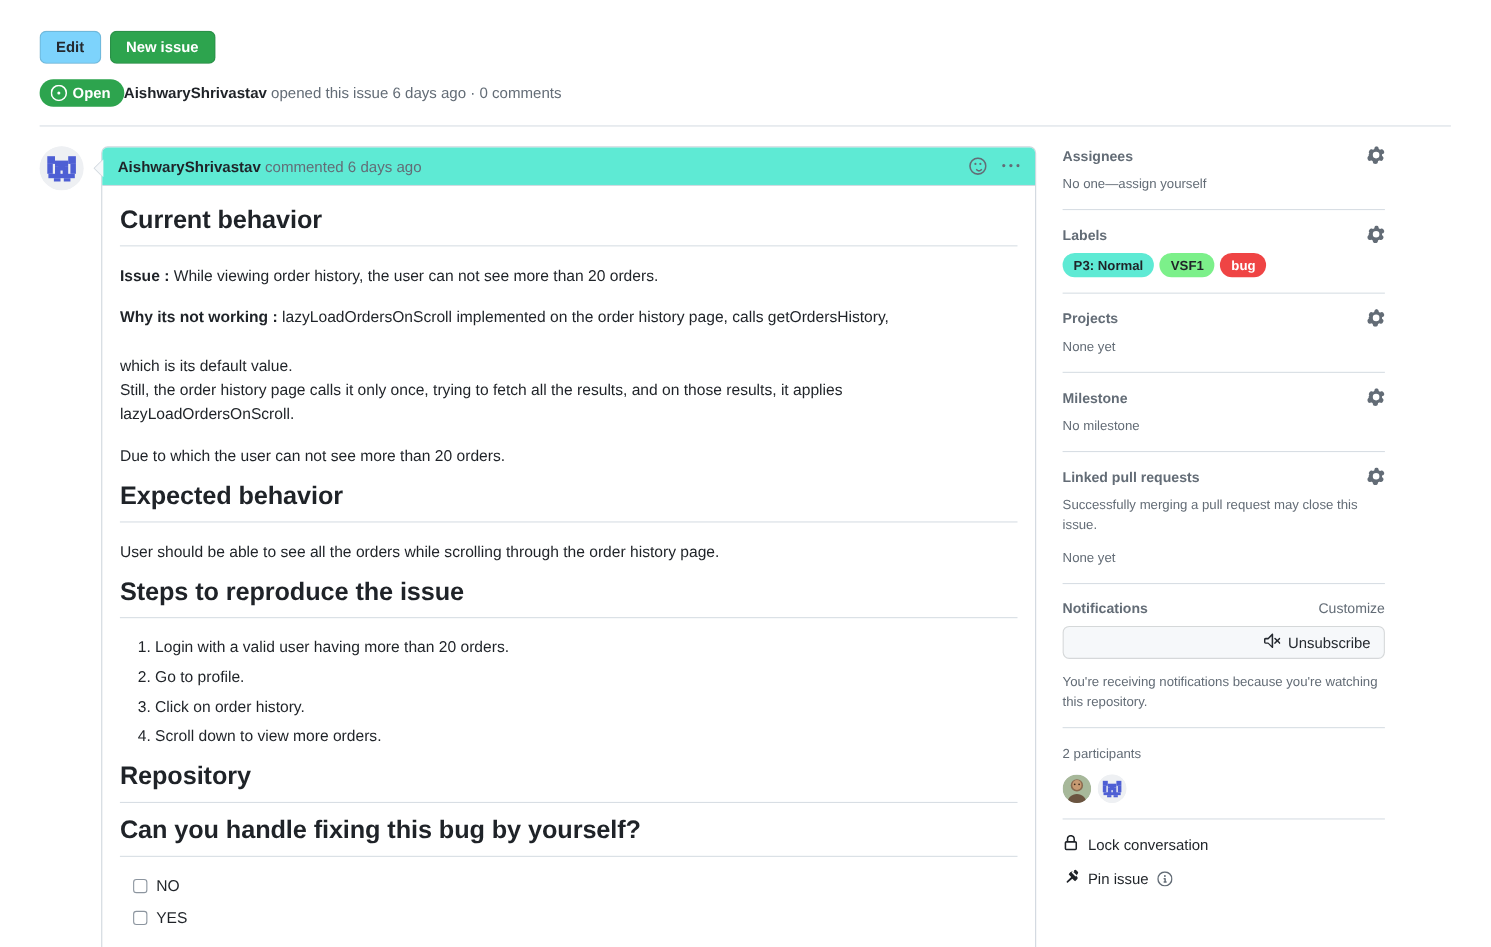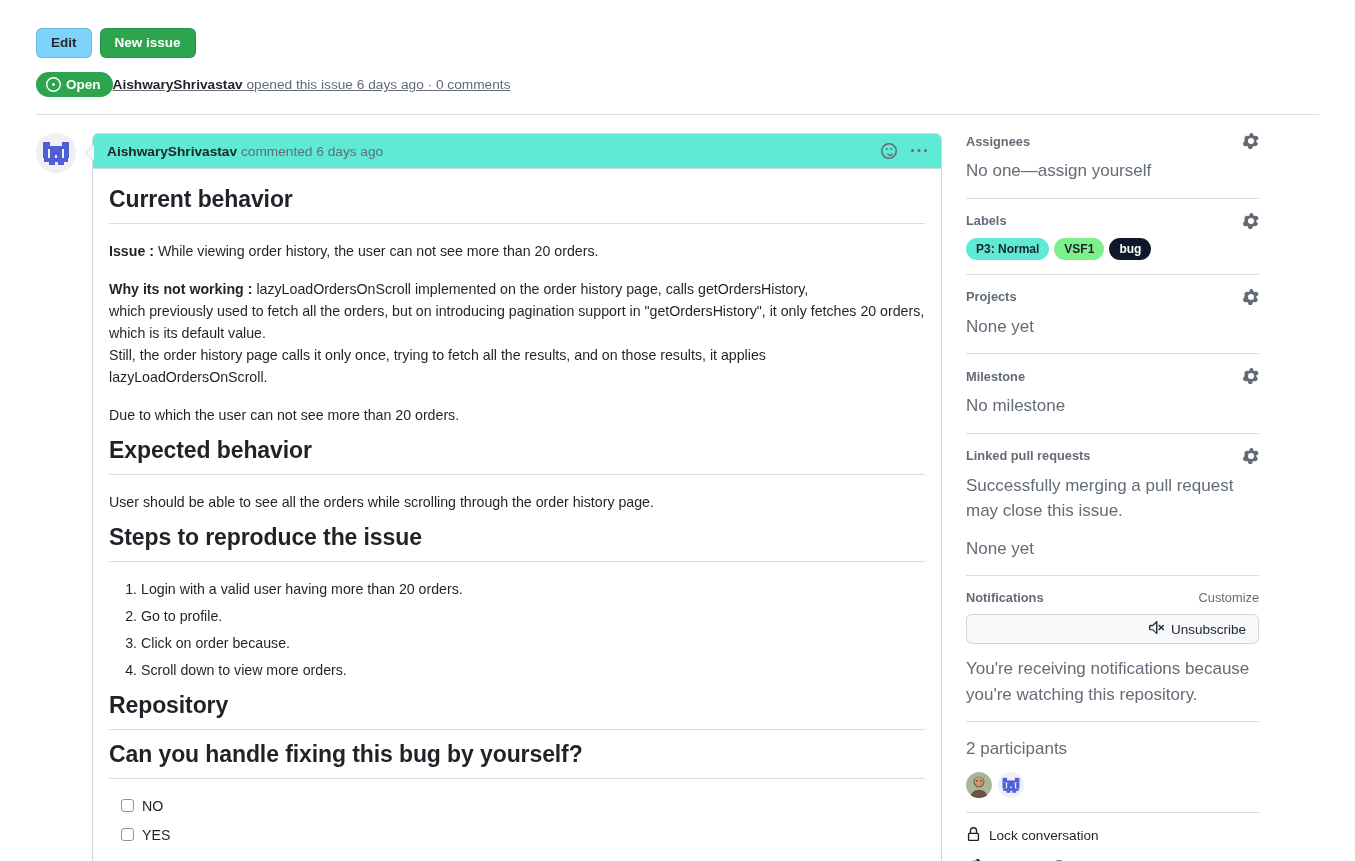--- a/index.html
+++ b/index.html
@@ -41,21 +41,21 @@
     display: flex; align-items: center; gap: 0;
     margin-top: 14px; padding-bottom: 17px;
     border-bottom: 1px solid #d8dee4;
   }
   .state-badge {
     display: inline-flex; align-items: center; gap: 5px;
     background: #2da44e; color: #fff; border-radius: 2em;
     padding: 5px 12px 5px 10px; font-size: 13.5px; font-weight: 600;
   }
   .state-badge svg { display: block; }
-  .meta-text { font-size: 13.7px; color: #636c76; text-decoration: underline; }
+  .meta-text { font-size: 13.7px; color: #636c76; }
   .meta-text b { color: #1f2328; font-weight: 600; }
 
   
   .cols { display: flex; padding: 18px 36px 0 36px; gap: 24px; }
   .col-main { width: 906px; position: relative; }
   .col-side { width: 293px; }
 
   
   .comment-wrap { display: flex; gap: 0; position: relative; }
   .avatar {
@@ -113,21 +113,21 @@
   .side-sec.first { padding-top: 0; }
   .side-sec.last { border-bottom: none; }
   .side-head {
     display: flex; align-items: center; justify-content: space-between;
     font-size: 12.8px; font-weight: 600; color: #636c76; margin-bottom: 9px;
   }
   .side-head .gear { cursor: pointer; color: #636c76; display: flex; }
   .side-head .link {
     font-size: 12.8px; font-weight: 400; color: #636c76; cursor: pointer;
   }
-  .side-text { font-size: 17px; color: #636c76; line-height: 1.5; }
+  .side-text { font-size: 12px; color: #636c76; line-height: 1.5; }
   .side-text.sp { margin-top: 12px; }
   .labels { display: flex; flex-wrap: wrap; gap: 5px; }
   .label {
     display: inline-block; font-size: 12px; font-weight: 600;
     padding: 2px 10px; border-radius: 2em; line-height: 18px;
   }
   .unsub-btn {
     display: flex; align-items: center; justify-content: flex-end; gap: 7px;
     width: 100%; background: #f6f8fa; border: 1px solid rgba(27,31,36,0.15);
     border-radius: 6px; padding: 5px 12px; font-size: 13.5px;
@@ -223,35 +223,35 @@
           <div class="comment-body">
 
             <h2 class="first">Current behavior</h2>
 
             <p>
               <b>Issue :</b><span> While viewing order history, the user can not see more than 20 orders.</span>
             </p>
 
             <p>
               <b>Why its not working :</b><span> lazyLoadOrdersOnScroll implemented on the order history page, calls getOrdersHistory,</span><br>
-              <span>which previously used to fetch all the orders, but on introducing pagination support in "getOrdersHistory", it only fetches 20 orders,</span><br>
+              <br>
               <span>which is its default value.</span><br>
               <span>Still, the order history page calls it only once, trying to fetch all the results, and on those results, it applies lazyLoadOrdersOnScroll.</span>
             </p>
 
             <p>Due to which the user can not see more than 20 orders.</p>
 
             <h2>Expected behavior</h2>
             <p>User should be able to see all the orders while scrolling through the order history page.</p>
 
             <h2>Steps to reproduce the issue</h2>
             <ol>
               <li>Login with a valid user having more than 20 orders.</li>
               <li>Go to profile.</li>
-              <li>Click on order because.</li>
+              <li>Click on order history.</li>
               <li>Scroll down to view more orders.</li>
             </ol>
 
             <h2>Repository</h2>
 
             <h2>Can you handle fixing this bug by yourself?</h2>
 
             <ul class="task-list">
               <li>
                 <span class="task-cb"></span>
@@ -287,21 +287,21 @@
           <span>Labels</span>
           <span class="gear">
             <svg width="16" height="16" viewBox="0 0 16 16" fill="currentColor" aria-hidden="true">
               <path d="M8 0a8.2 8.2 0 0 1 .701.031C9.444.095 9.99.645 10.16 1.29l.288 1.107c.018.066.079.158.212.224.231.114.454.243.668.386.123.082.233.09.299.071l1.103-.303c.644-.176 1.392.021 1.82.63.27.385.506.792.704 1.218.315.675.111 1.422-.364 1.891L14.1 7.3a.305.305 0 0 0-.74.296 4.57 4.57 0 0 1 0 .802c-.11.121.014.23.074.296l.79.786c.475.469.679 1.216.364 1.891a7.843 7.843 0 0 1-.704 1.218c-.428.609-1.176.806-1.82.63l-1.103-.303c-.066-.019-.176-.011-.299.071a4.78 4.78 0 0 1-.668.386c-.133.066-.194.158-.212.224l-.288 1.107c-.17.645-.716 1.195-1.459 1.259a8.094 8.094 0 0 1-1.402 0c-.743-.064-1.289-.614-1.459-1.259l-.288-1.107c-.018-.066-.079-.158-.212-.224a4.78 4.78 0 0 1-.668-.386c-.123-.082-.233-.09-.299-.071l-1.103.303c-.644.176-1.392-.021-1.82-.63a7.843 7.843 0 0 1-.704-1.218c-.315-.675-.111-1.422.364-1.891l.79-.786c.06-.066.184-.175.074-.296a4.57 4.57 0 0 1 0-.802c.11-.121-.014-.23-.074-.296L1.9 6.514c-.475-.469-.679-1.216-.364-1.891a7.843 7.843 0 0 1 .704-1.218c.428-.609 1.176-.806 1.82-.63l1.103.303c.066.019.176.011.299-.071.214-.143.437-.272.668-.386.133-.066.194-.158.212-.224L6.63 1.29C6.8.645 7.346.095 8.089.031A8.2 8.2 0 0 1 8 0Zm0 5a3 3 0 1 0 0 6 3 3 0 0 0 0-6Z"></path>
             </svg>
           </span>
         </div>
         <div class="labels">
           <span class="label" id="lbl0" style="background: #5eead4; color: rgb(31, 35, 40);">P3: Normal</span>
           <span class="label" id="lbl1" style="background: rgb(124, 240, 138); color: rgb(31, 35, 40);">VSF1</span>
-          <span class="label" id="lbl2" style="background: #0f172a; color: rgb(255, 255, 255);">bug</span>
+          <span class="label" id="lbl2" style="background: #ef4444; color: rgb(255, 255, 255);">bug</span>
         </div>
       </div>
 
       <div class="side-sec">
         <div class="side-head">
           <span>Projects</span>
           <span class="gear">
             <svg width="16" height="16" viewBox="0 0 16 16" fill="currentColor" aria-hidden="true">
               <path d="M8 0a8.2 8.2 0 0 1 .701.031C9.444.095 9.99.645 10.16 1.29l.288 1.107c.018.066.079.158.212.224.231.114.454.243.668.386.123.082.233.09.299.071l1.103-.303c.644-.176 1.392.021 1.82.63.27.385.506.792.704 1.218.315.675.111 1.422-.364 1.891L14.1 7.3a.305.305 0 0 0-.74.296 4.57 4.57 0 0 1 0 .802c-.11.121.014.23.074.296l.79.786c.475.469.679 1.216.364 1.891a7.843 7.843 0 0 1-.704 1.218c-.428.609-1.176.806-1.82.63l-1.103-.303c-.066-.019-.176-.011-.299.071a4.78 4.78 0 0 1-.668.386c-.133.066-.194.158-.212.224l-.288 1.107c-.17.645-.716 1.195-1.459 1.259a8.094 8.094 0 0 1-1.402 0c-.743-.064-1.289-.614-1.459-1.259l-.288-1.107c-.018-.066-.079-.158-.212-.224a4.78 4.78 0 0 1-.668-.386c-.123-.082-.233-.09-.299-.071l-1.103.303c-.644.176-1.392-.021-1.82-.63a7.843 7.843 0 0 1-.704-1.218c-.315-.675-.111-1.422.364-1.891l.79-.786c.06-.066.184-.175.074-.296a4.57 4.57 0 0 1 0-.802c.11-.121-.014-.23-.074-.296L1.9 6.514c-.475-.469-.679-1.216-.364-1.891a7.843 7.843 0 0 1 .704-1.218c.428-.609 1.176-.806 1.82-.63l1.103.303c.066.019.176.011.299-.071.214-.143.437-.272.668-.386.133-.066.194-.158.212-.224L6.63 1.29C6.8.645 7.346.095 8.089.031A8.2 8.2 0 0 1 8 0Zm0 5a3 3 0 1 0 0 6 3 3 0 0 0 0-6Z"></path>
             </svg>

